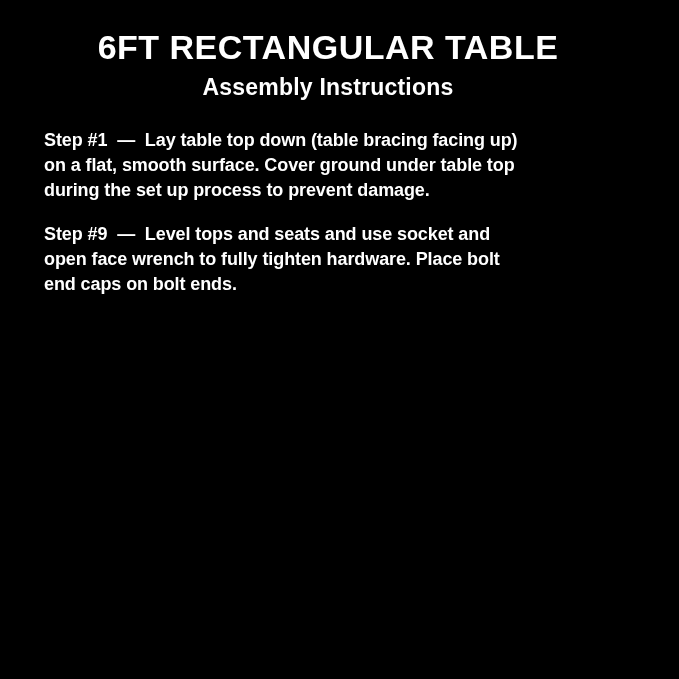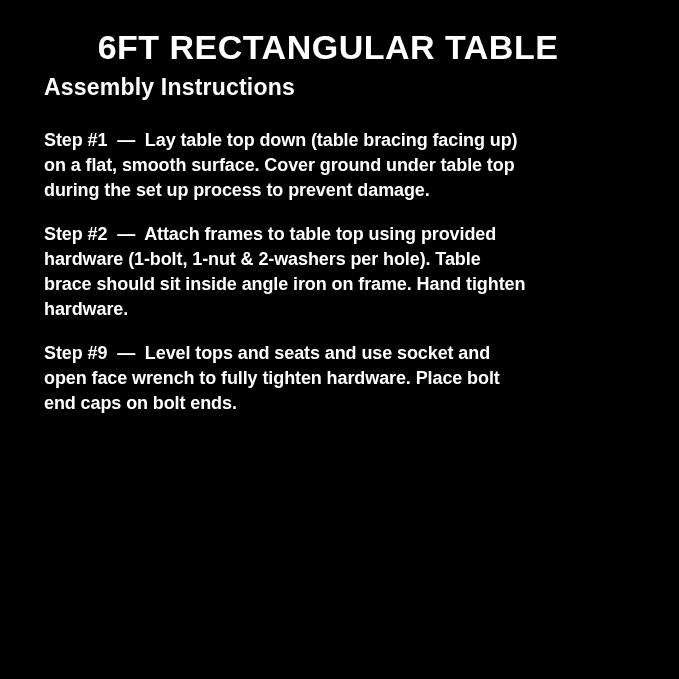--- a/index.html
+++ b/index.html
@@ -22,21 +22,21 @@
   .title {
     font-size: 34px;
     line-height: 1.15;
     text-align: center;
     margin: 0;
     letter-spacing: 0.5px;
   }
   .subtitle {
     font-size: 23px;
     line-height: 1.15;
-    text-align: left;
+    text-align: center;
     margin: 7px 0 16px 0;
     letter-spacing: 0.2px;
   }
   .steps {
     margin-top: 27px;
   }
   .step {
     font-size: 18px;
     line-height: 25px;
     letter-spacing: -0.1px;
@@ -48,21 +48,17 @@
 <body>
 
 <div class="sheet">
   <h1 class="title">6FT RECTANGULAR TABLE</h1>
   <h2 class="subtitle">Assembly Instructions</h2>
 
   <div class="steps">
     <p class="step">Step #1  —  Lay table top down (table bracing facing up)
 on a flat, smooth surface. Cover ground under table top
 during the set up process to prevent damage.</p>
-    <p class="step">Step #2  —  Attach frames to table top using provided
-hardware (1-bolt, 1-nut &amp; 2-washers per hole). Table
-brace should sit inside angle iron on frame. Hand tighten
-hardware.</p>
     <p class="step">Step #9  —  Level tops and seats and use socket and
 open face wrench to fully tighten hardware. Place bolt
 end caps on bolt ends.</p>
   </div>
 </div>
 
 </body></html>

